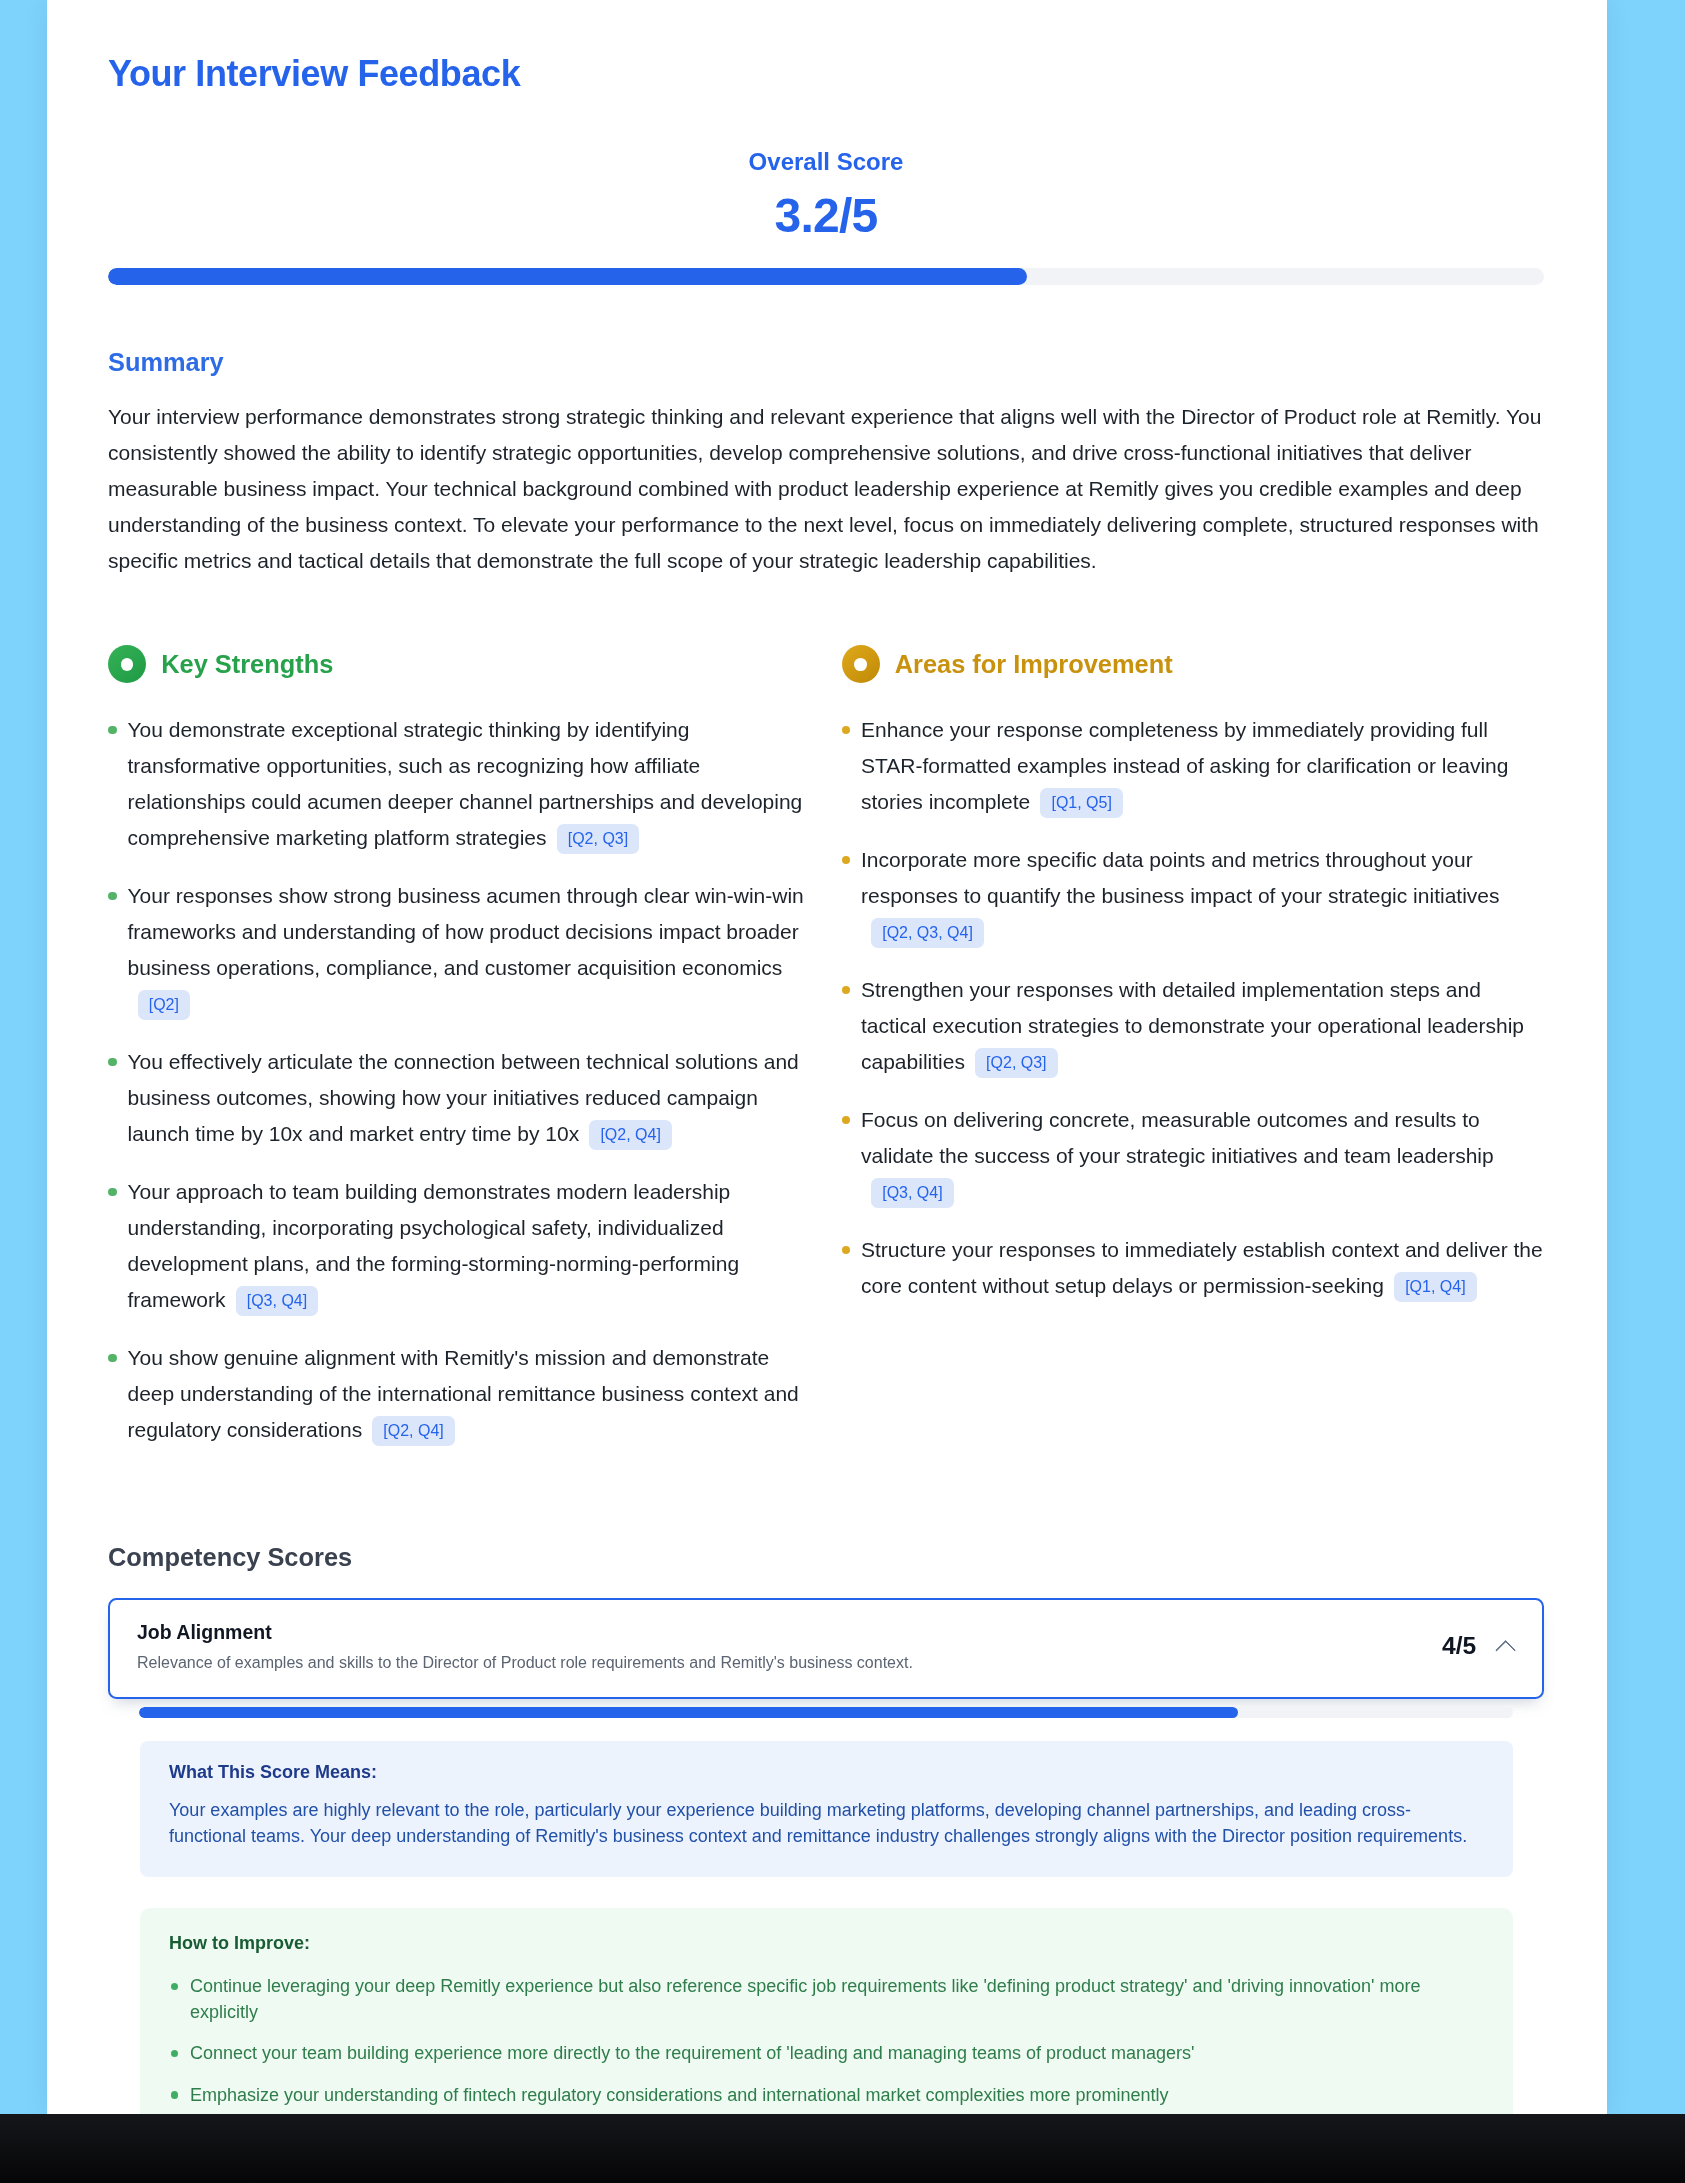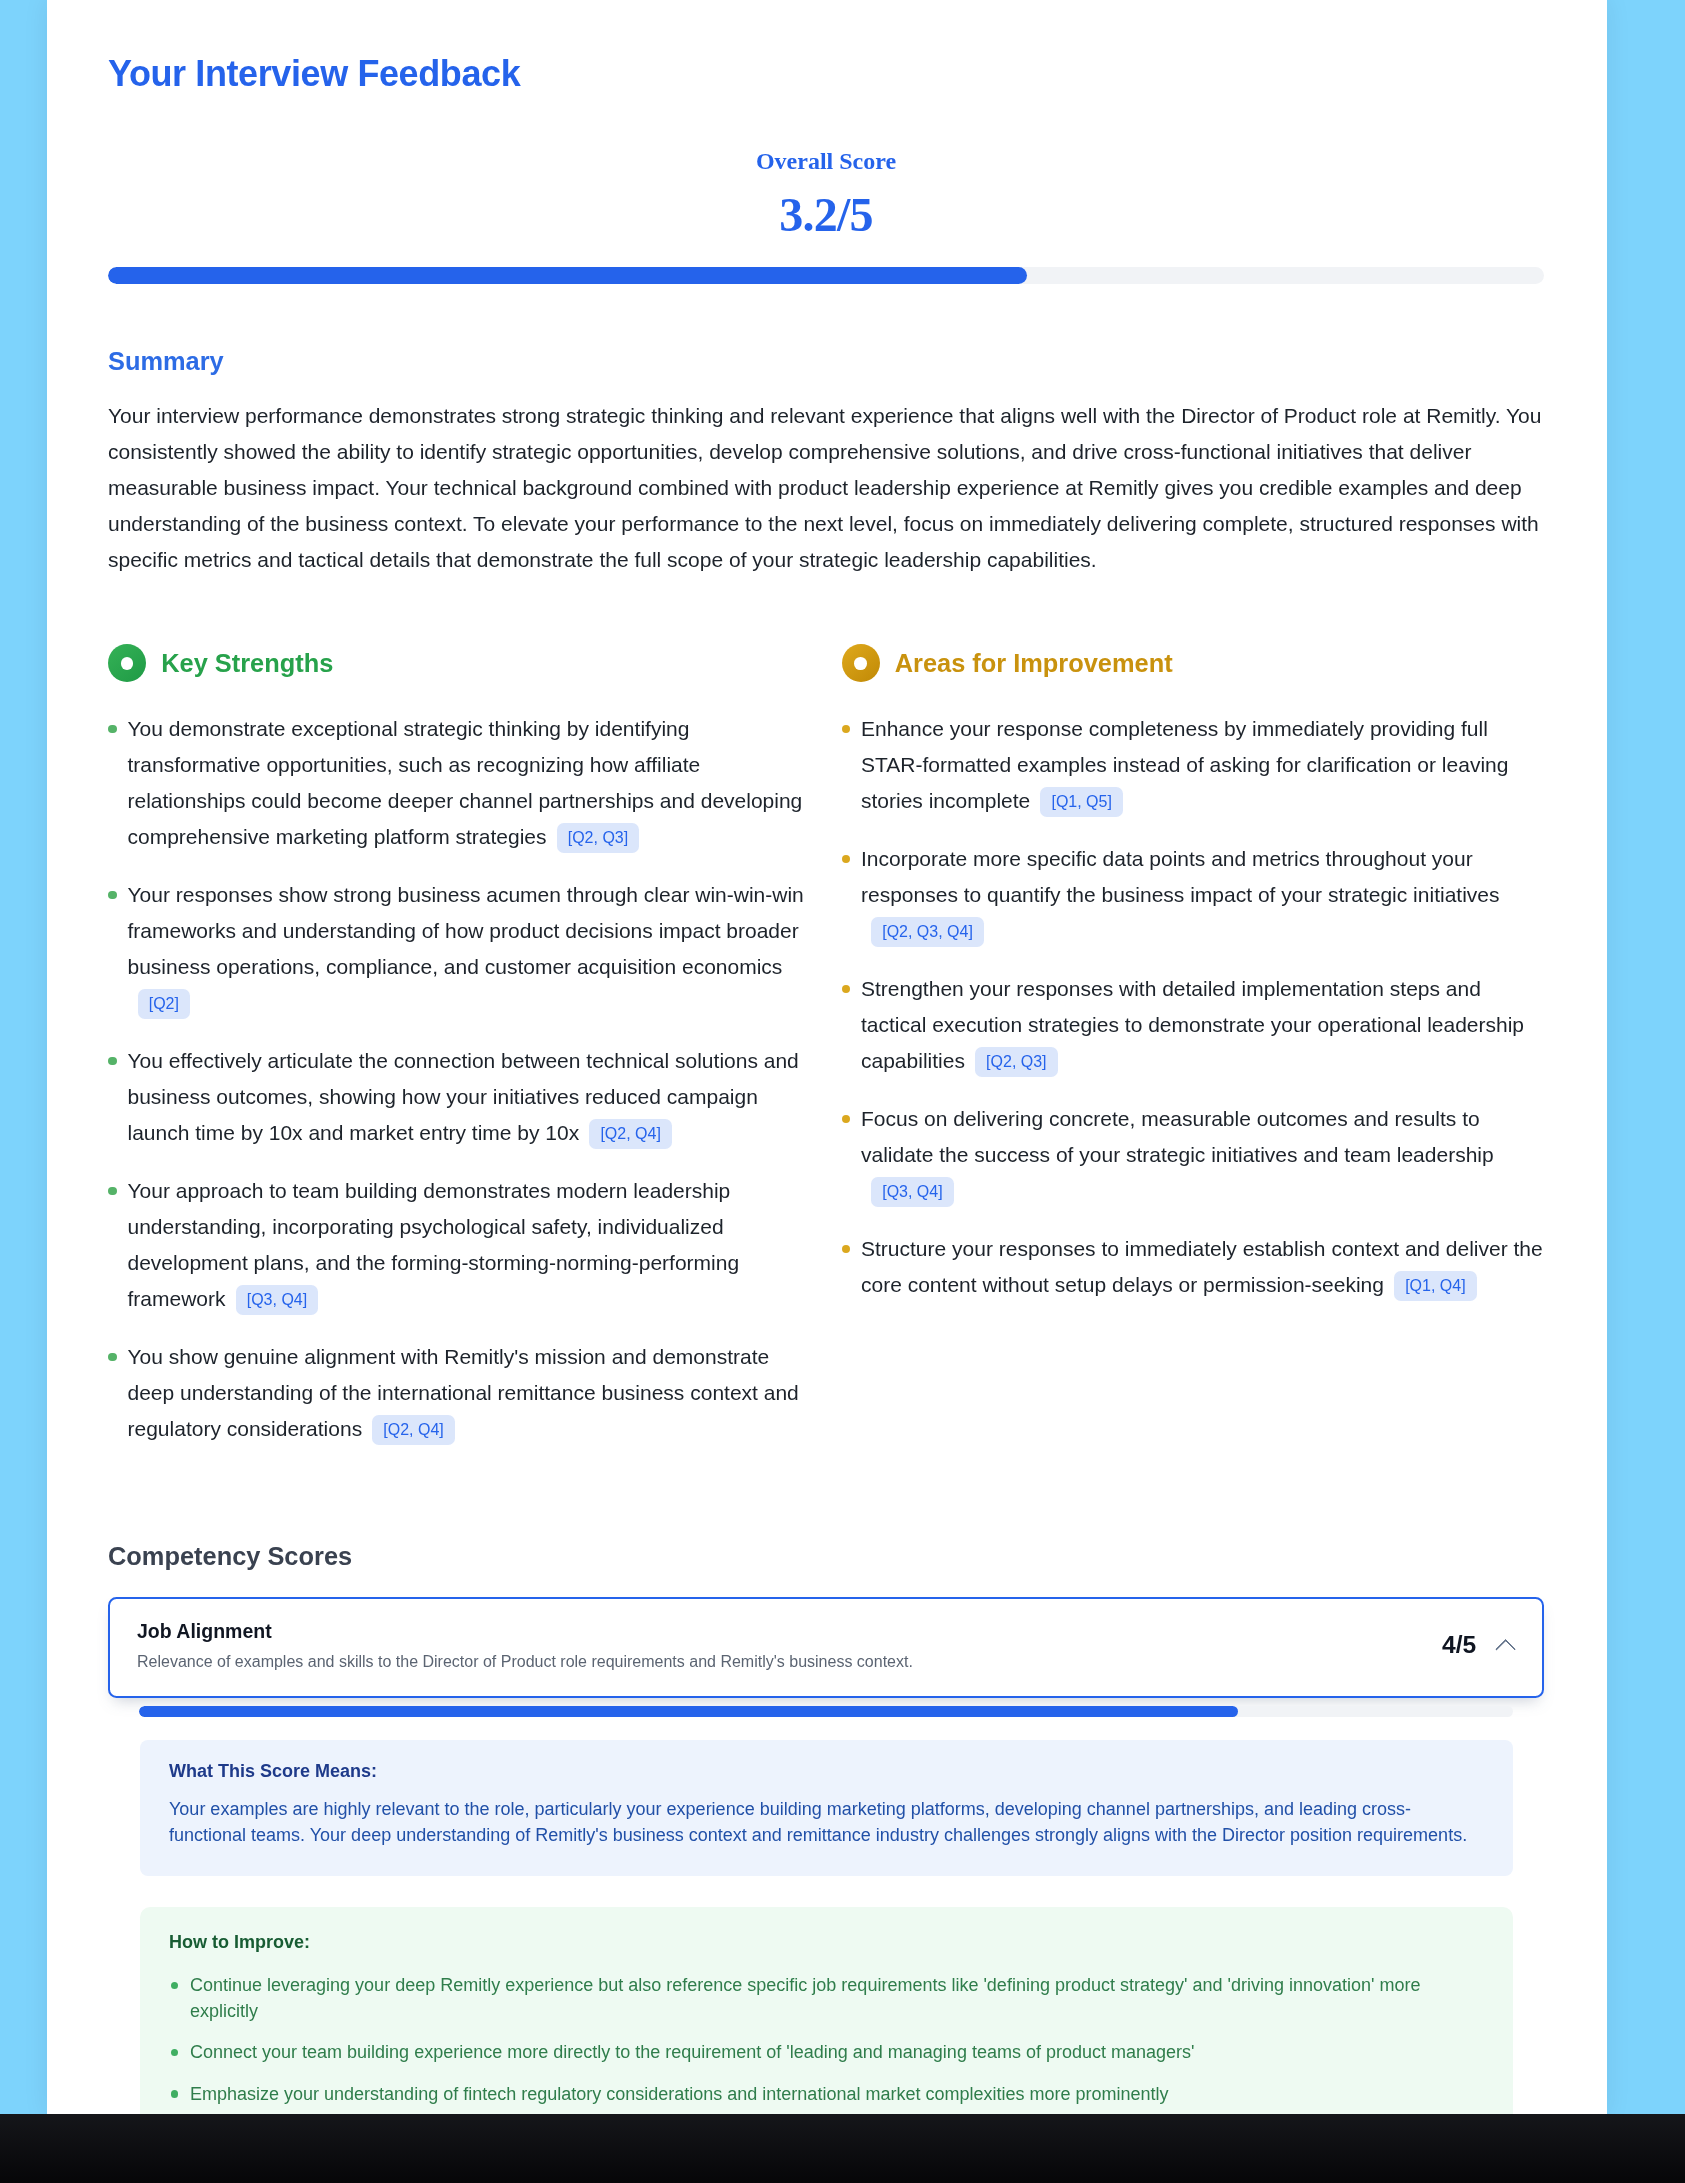--- a/index.html
+++ b/index.html
@@ -16,21 +16,21 @@
     background:#ffffff;
     box-shadow:0 0 24px rgba(15,23,42,.08);
     box-sizing:border-box;
     padding:53px 63px 0 61px;
     overflow:hidden;
   }
   
   .page-title{font-size:36px;font-weight:700;color:#2563eb;letter-spacing:-0.4px;margin:0;}
   .page-subtitle{font-size:20.3px;color:#14181f;margin-top:17px;}
   
-  .overall{margin-top:53px;text-align:center;font-family:Liberation Serif, serif;}
+  .overall{margin-top:53px;text-align:center;}
   .overall-label{font-size:24px;font-weight:700;color:#2563eb;}
   .overall-score{font-size:48px;font-weight:700;color:#2563eb;margin-top:12px;letter-spacing:-0.8px;}
   .bar{position:relative;background:#f1f3f6;border-radius:846px;overflow:hidden;}
   .bar-fill{position:absolute;left:0;top:0;bottom:0;background:#2563eb;border-radius:846px;}
   .overall-bar{height:17px;margin-top:25.4px;}
   
   .section-h{font-size:25.4px;font-weight:700;margin:0;}
   .summary-h{color:#2d6ce5;margin-top:63px;}
   .summary-text{font-size:21px;line-height:36px;color:#1d232b;margin-top:22px;}
   
@@ -121,21 +121,21 @@
     <h2 class="section-h summary-h">Summary</h2>
     <div class="summary-text">Your interview performance demonstrates strong strategic thinking and relevant experience that aligns well with the Director of Product role at Remitly. You consistently showed the ability to identify strategic opportunities, develop comprehensive solutions, and drive cross-functional initiatives that deliver measurable business impact. Your technical background combined with product leadership experience at Remitly gives you credible examples and deep understanding of the business context. To elevate your performance to the next level, focus on immediately delivering complete, structured responses with specific metrics and tactical details that demonstrate the full scope of your strategic leadership capabilities.</div>
 
     <div class="cols">
       <div class="col-green">
         <div class="col-head">
           <span class="badge badge-green"></span>
           <h2 class="section-h col-title-green">Key Strengths</h2>
         </div>
         <ul class="points">
-            <li><span>You demonstrate exceptional strategic thinking by identifying transformative opportunities, such as recognizing how affiliate relationships could become deeper channel partnerships and developing comprehensive marketing platform strategies</span><span class="tag-chip">[Q2, Q3]</span></li>
+            <li><span>You demonstrate exceptional strategic thinking by identifying transformative opportunities, such as recognizing how affiliate relationships could acumen deeper channel partnerships and developing comprehensive marketing platform strategies</span><span class="tag-chip">[Q2, Q3]</span></li>
             <li><span>Your responses show strong business acumen through clear win-win-win frameworks and understanding of how product decisions impact broader business operations, compliance, and customer acquisition economics</span><span class="tag-chip">[Q2]</span></li>
             <li><span>You effectively articulate the connection between technical solutions and business outcomes, showing how your initiatives reduced campaign launch time by 10x and market entry time by 10x</span><span class="tag-chip">[Q2, Q4]</span></li>
             <li><span>Your approach to team building demonstrates modern leadership understanding, incorporating psychological safety, individualized development plans, and the forming-storming-norming-performing framework</span><span class="tag-chip">[Q3, Q4]</span></li>
             <li><span>You show genuine alignment with Remitly's mission and demonstrate deep understanding of the international remittance business context and regulatory considerations</span><span class="tag-chip">[Q2, Q4]</span></li>
           </ul>
       </div>
       <div class="col-amber">
         <div class="col-head">
           <span class="badge badge-amber"></span>
           <h2 class="section-h col-title-amber">Areas for Improvement</h2>

